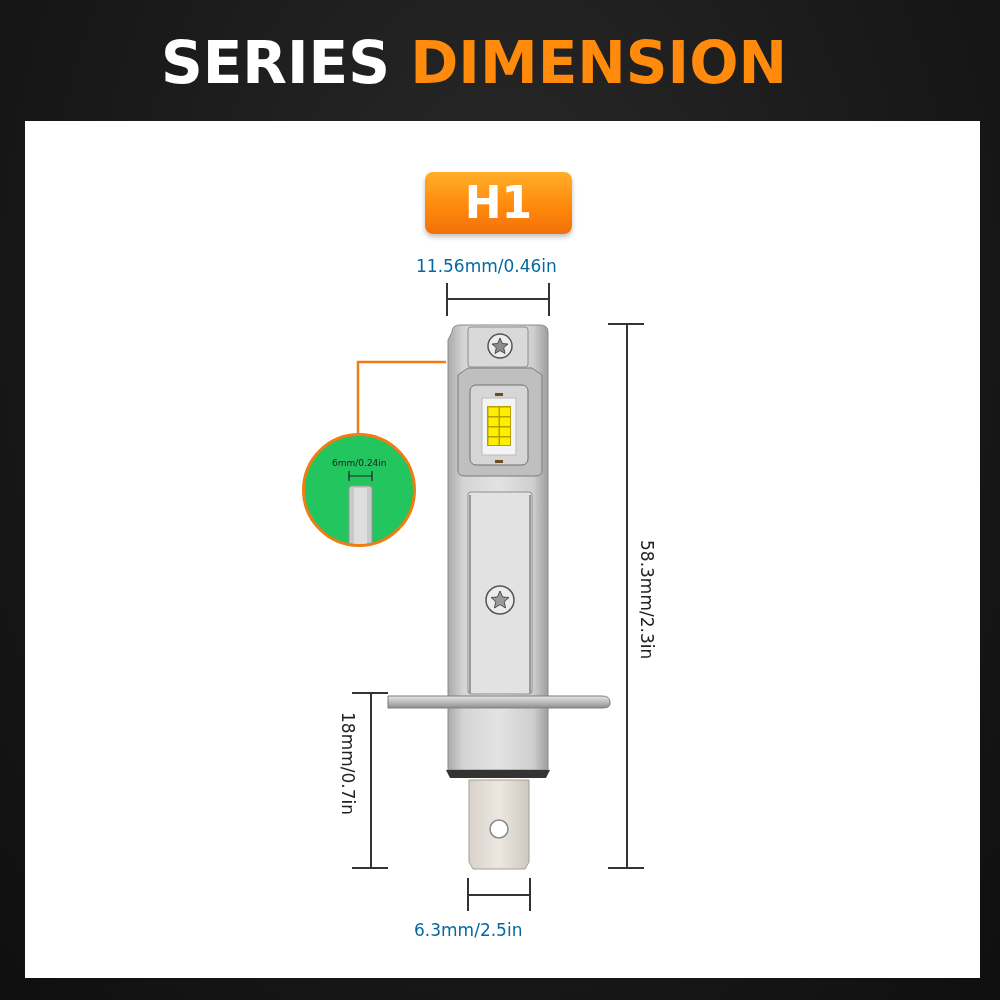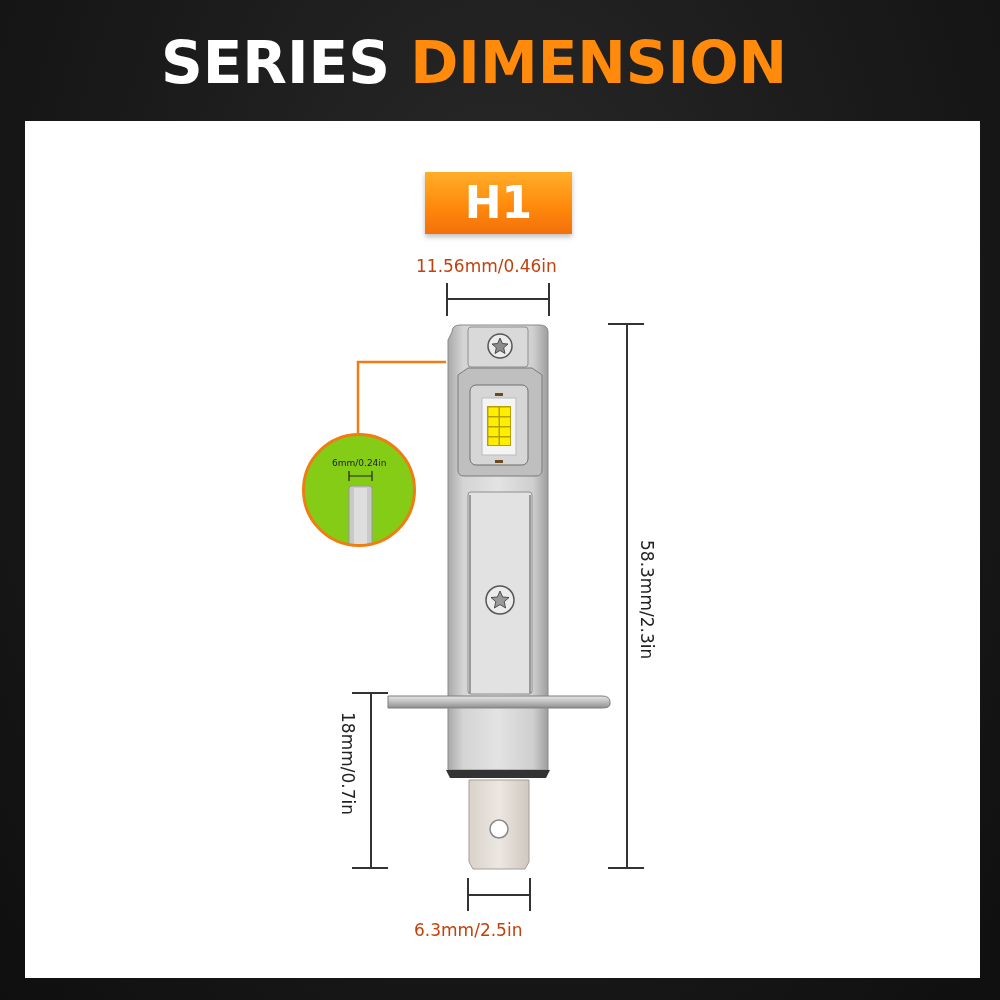--- a/index.html
+++ b/index.html
@@ -17,38 +17,38 @@
       line-height: 70px;
     }
     .title .w { color: #ffffff; font-weight: bold; }
     .title .o { color: #ff8a0c; font-weight: bold; }
     .panel {
       position: absolute; left: 25px; top: 121px; width: 955px; height: 857px;
       background: #ffffff;
     }
     .badge {
       position: absolute; left: 425px; top: 172px; width: 147px; height: 62px;
-      border-radius: 0;
+      border-radius: 8px;
       background: linear-gradient(180deg, #ffae2a 0%, #ff8a0c 55%, #f2700a 100%);
       box-shadow: 0 3px 5px rgba(0,0,0,0.25);
       color: #fff; text-align: center;
       font-family: "DejaVu Sans", sans-serif; font-weight: bold; font-size: 44px; line-height: 62px;
     }
     .dim-label {
-      position: absolute; color: #c2410c; font-size: 17px; font-family: "DejaVu Sans", sans-serif;
+      position: absolute; color: #0369a1; font-size: 17px; font-family: "DejaVu Sans", sans-serif;
       white-space: nowrap;
     }
     .vlabel {
       position: absolute; color: #222; font-size: 17px; font-family: "DejaVu Sans", sans-serif;
       white-space: nowrap; transform-origin: 0 0; transform: rotate(90deg);
     }
     .line { position: absolute; background: #333; }
     .circle {
       position: absolute; left: 302px; top: 433px; width: 114px; height: 114px;
-      border-radius: 50%; border: 3px solid #f07d12; background: #84cc16; overflow: hidden;
+      border-radius: 50%; border: 3px solid #f07d12; background: #22c55e; overflow: hidden;
     }
     .small-lbl { position: absolute; font-size: 9px; color: #222; font-family: "DejaVu Sans", sans-serif; white-space: nowrap; }
     svg { position: absolute; }
   </style>
 </head>
 <body>
 
 <div class="title">
   <span class="w">SERIES</span>
   <span class="o">DIMENSION</span>

